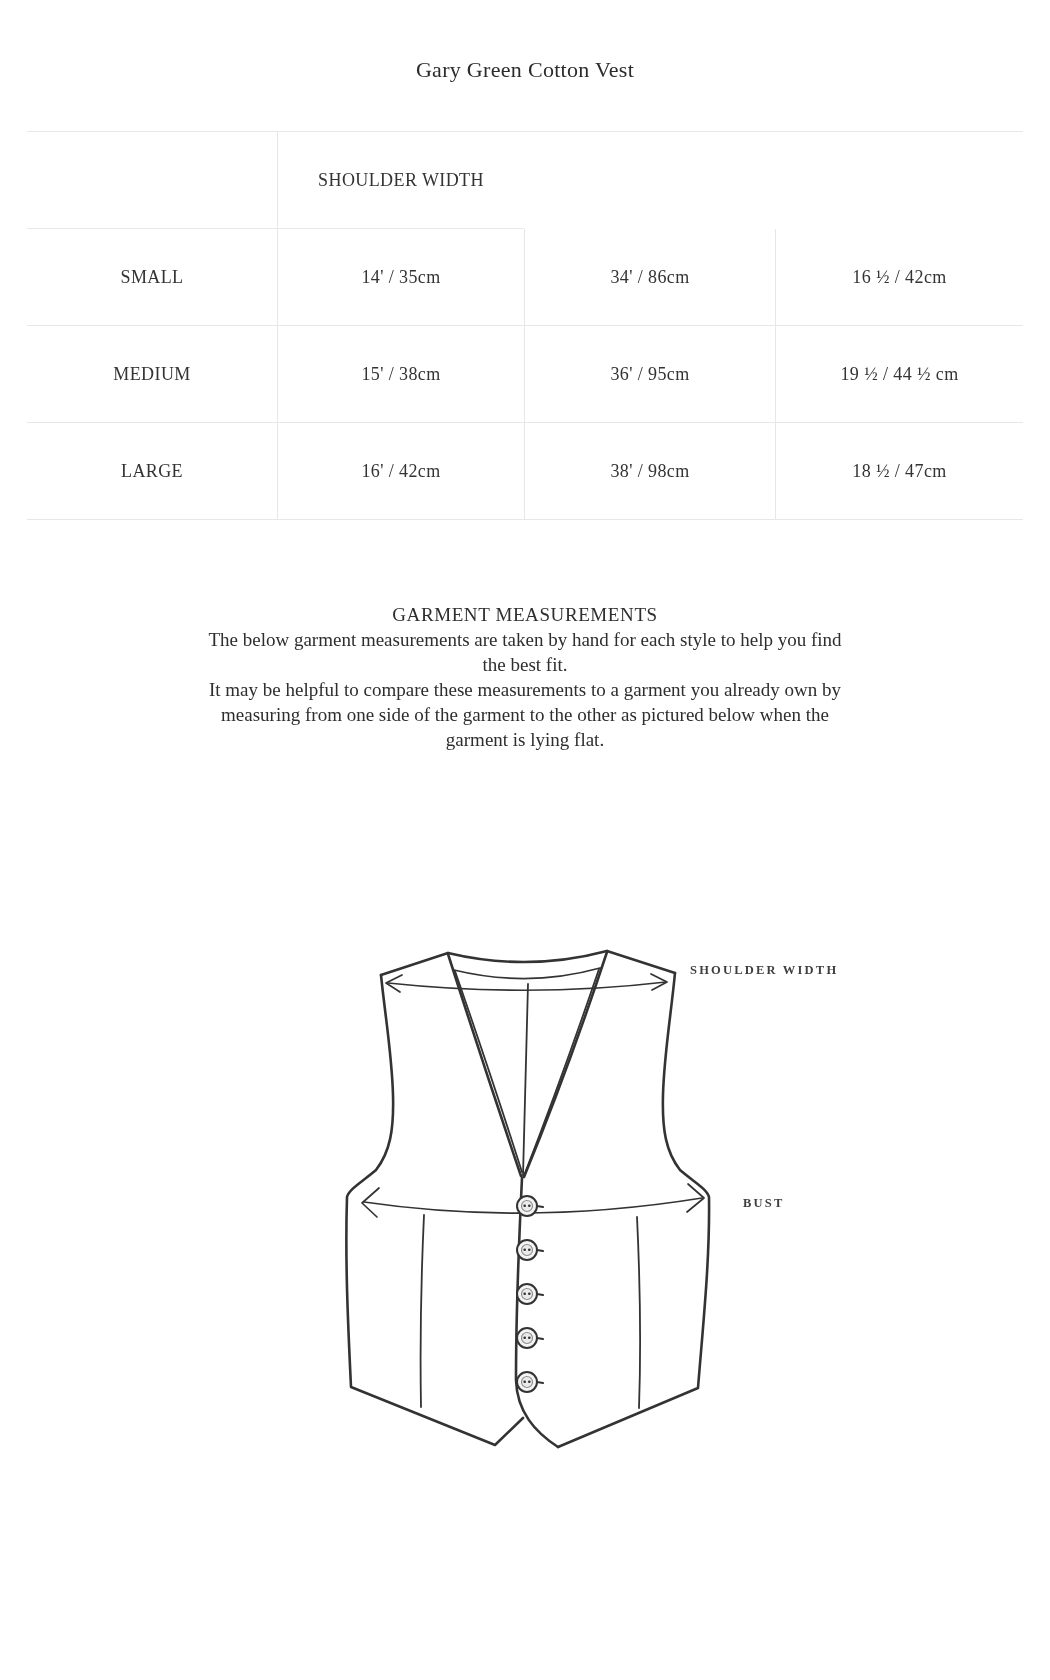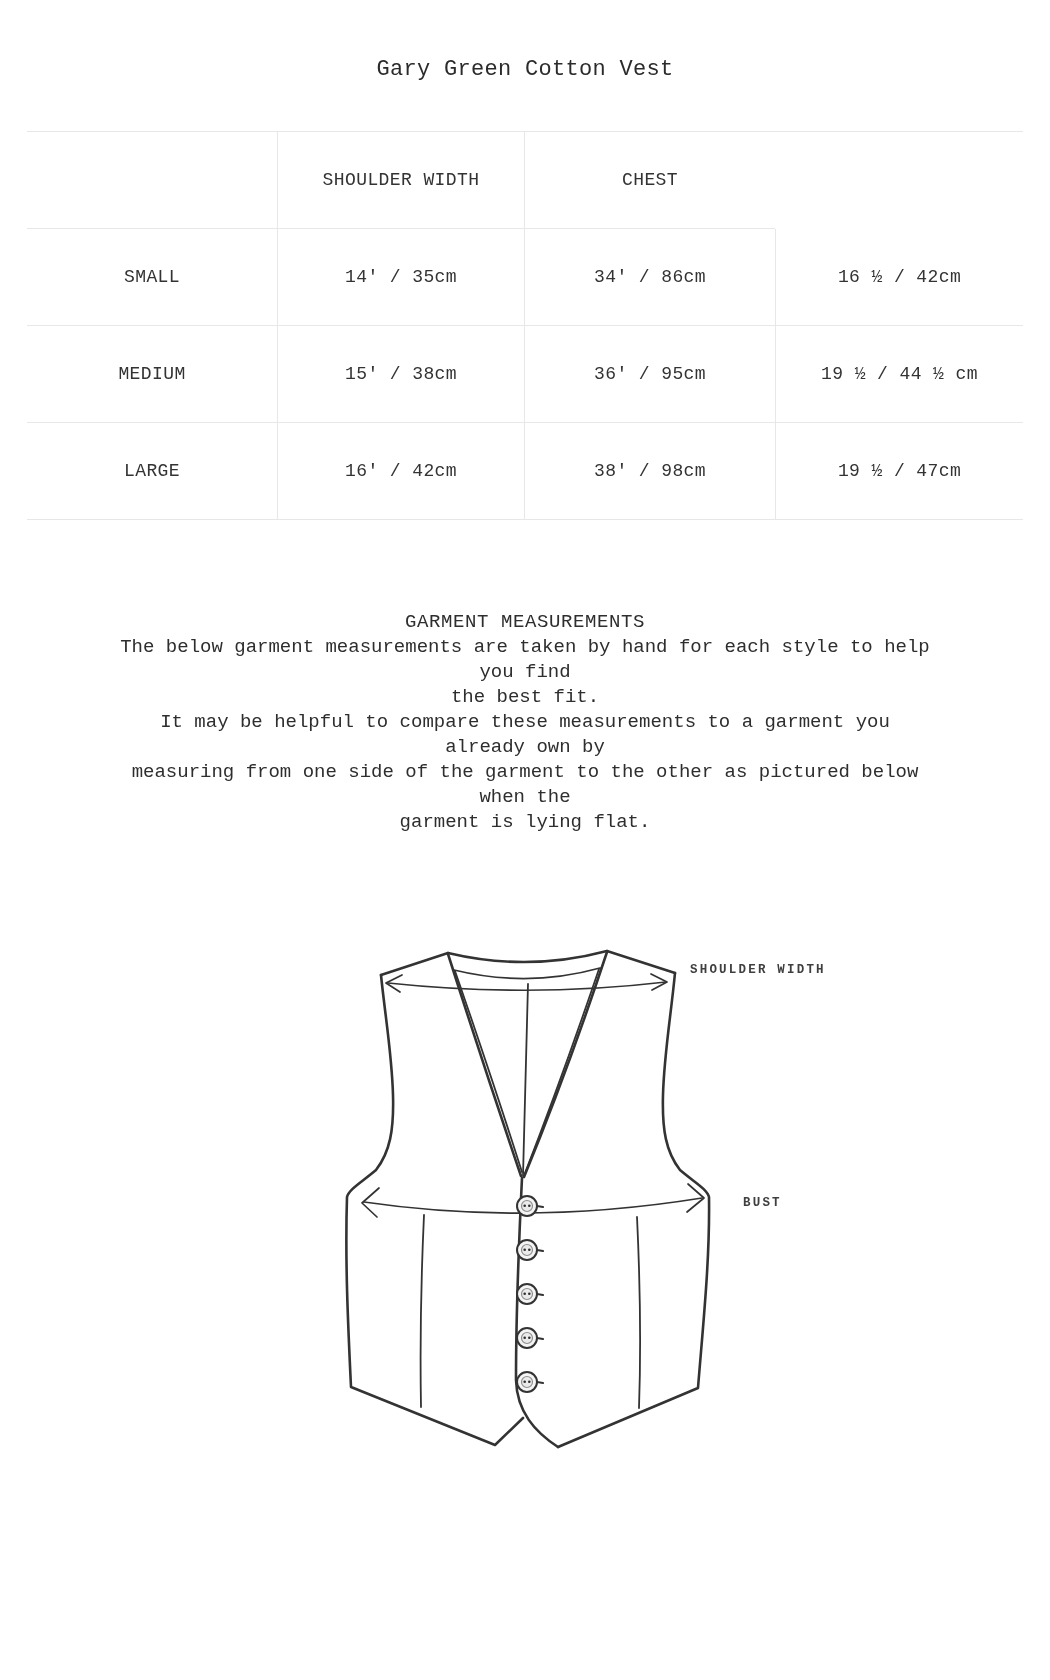--- a/index.html
+++ b/index.html
@@ -1,18 +1,18 @@
 <!DOCTYPE html>
 <html><head>
 <meta charset="utf-8">
 <style>
   html,body{margin:0;padding:0;background:#ffffff;}
   .canvas{
     position:relative;width:1050px;height:1680px;background:#ffffff;
-    font-family:Liberation Mono, monospace;color:#2f2f2f;overflow:hidden;
+    font-family:Liberation Serif, serif;color:#2f2f2f;overflow:hidden;
   }
   
   .page-title{
     position:absolute;top:57px;left:0;width:100%;
     text-align:center;font-size:22px;font-weight:400;color:#2b2b2b;letter-spacing:.3px;
   }
   
   .size-table{
     position:absolute;left:27px;top:131px;width:996px;
     border-top:1px solid #e7e7e7;
@@ -20,21 +20,21 @@
   .trow{display:grid;grid-template-columns:250px 247px 251px 248px;}
   .tcell{
     height:96px;border-bottom:1px solid #e7e7e7;
     display:flex;align-items:center;justify-content:center;
     font-size:18px;color:#333333;letter-spacing:.4px;text-align:center;
   }
   .trow .tcell + .tcell{border-left:1px solid #e7e7e7;}
   
   .info-block{
     position:absolute;top:602px;left:50%;transform:translateX(-50%);
-    width:820px;text-align:center;font-size:19px;line-height:25px;color:#2e2e2e;margin-top:8px;
+    width:820px;text-align:center;font-size:19px;line-height:25px;color:#2e2e2e;
   }
   .info-heading{letter-spacing:.6px;}
   
   .vest-svg{position:absolute;left:300px;top:930px;}
   .diagram-label{
     position:absolute;font-size:12.5px;font-weight:700;letter-spacing:2.2px;
     color:#3f3f3f;white-space:nowrap;
   }
   .label-shoulder{left:690px;top:963px;}
   .label-bust{left:743px;top:1196px;text-align:right;}
@@ -43,39 +43,38 @@
 <body>
 
 <div class="canvas">
 
   <div class="page-title">Gary Green Cotton Vest</div>
 
   <div class="size-table">
     <div class="trow">
       <div class="tcell"></div>
       <div class="tcell">SHOULDER WIDTH</div>
-      <div class="tcell">CHEST</div>
     </div>
     <div class="trow">
       <div class="tcell">SMALL</div>
       <div class="tcell">14' / 35cm</div>
       <div class="tcell">34' / 86cm</div>
       <div class="tcell">16 ½ / 42cm</div>
     </div>
     <div class="trow">
       <div class="tcell">MEDIUM</div>
       <div class="tcell">15' / 38cm</div>
       <div class="tcell">36' / 95cm</div>
       <div class="tcell">19 ½ / 44 ½ cm</div>
     </div>
     <div class="trow">
       <div class="tcell">LARGE</div>
       <div class="tcell">16' / 42cm</div>
       <div class="tcell">38' / 98cm</div>
-      <div class="tcell">19 ½ / 47cm</div>
+      <div class="tcell">18 ½ / 47cm</div>
     </div>
   </div>
 
   <div class="info-block">
     <div class="info-heading">GARMENT MEASUREMENTS</div>
     <div class="info-line">The below garment measurements are taken by hand for each style to help you find</div>
     <div class="info-line">the best fit.</div>
     <div class="info-line">It may be helpful to compare these measurements to a garment you already own by</div>
     <div class="info-line">measuring from one side of the garment to the other as pictured below when the</div>
     <div class="info-line">garment is lying flat.</div>

